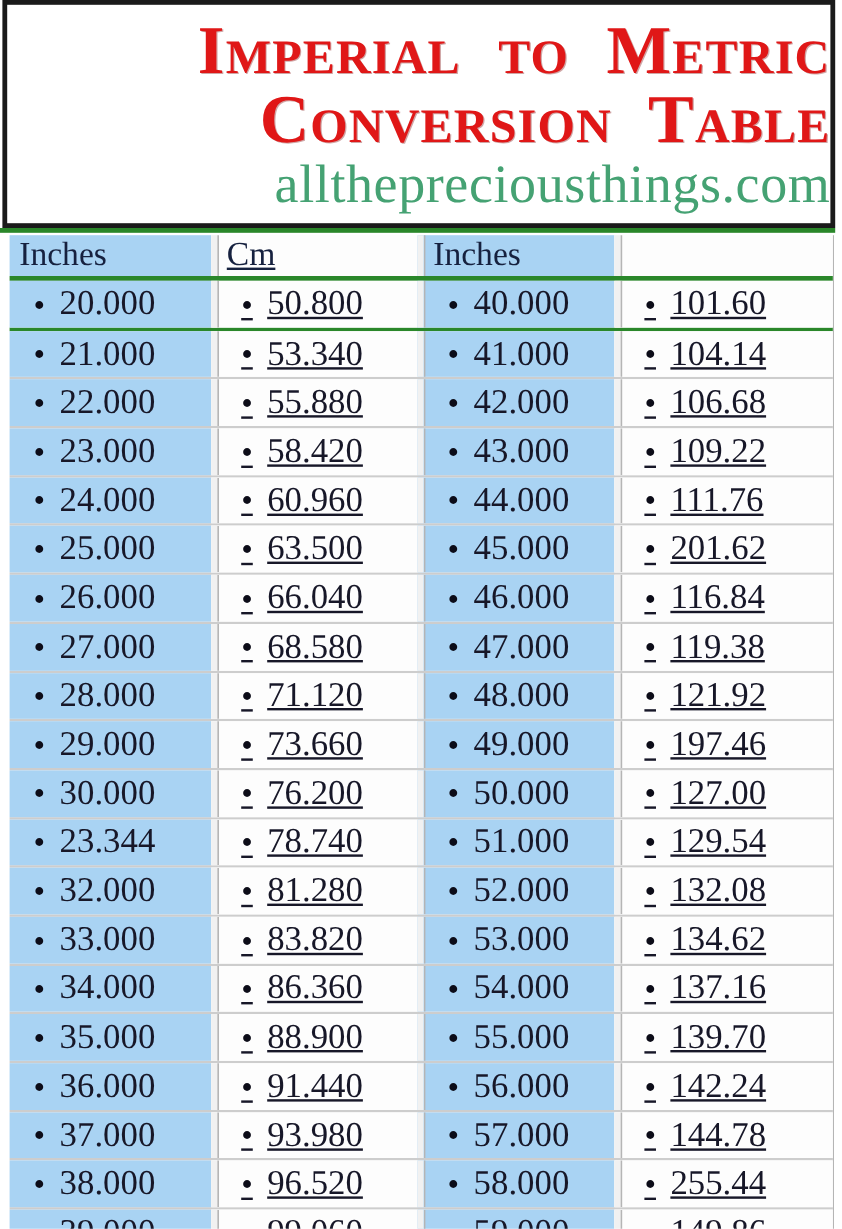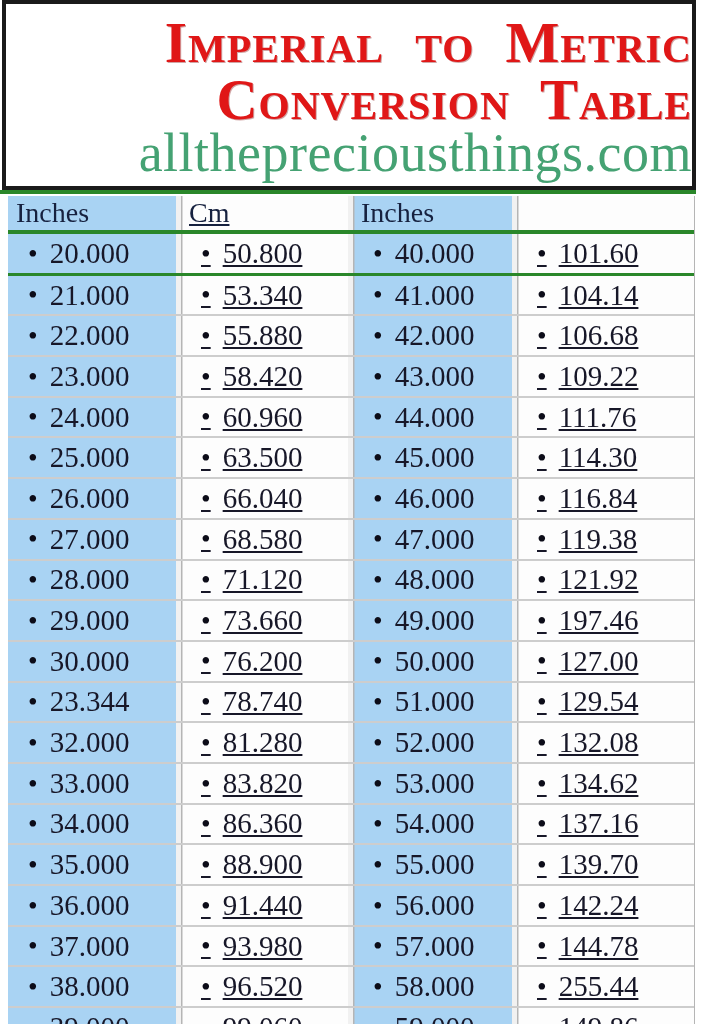--- a/index.html
+++ b/index.html
@@ -36,21 +36,21 @@
     font-weight:bold;
     color:var(--title-red);
     font-size:57px;
     line-height:57px;
     letter-spacing:1px;
     word-spacing:16px;
     text-shadow:1px 1px 0 rgba(120,0,0,.35);
   }
   .website{
     color:var(--website-green);
-    font-size:54px;
+    font-size:45px;
     line-height:50px;
     letter-spacing:0.5px;
   }
   .green-rule{
     width:696px;height:4px;background:var(--line-green);
   }
   
   .table{
     box-sizing:content-box;
     margin-left:8px;
@@ -212,21 +212,21 @@
         <div class="cell white">
           <span class="bullet">•</span>
           <span>63.500</span>
         </div>
         <div class="cell blue">
           <span class="bullet">•</span>
           <span>45.000</span>
         </div>
         <div class="cell white">
           <span class="bullet">•</span>
-          <span>114.30</span>
+          <span>201.62</span>
         </div>
       </div>
       <div class="grid-row row">
         <div class="cell blue">
           <span class="bullet">•</span>
           <span>26.000</span>
         </div>
         <div class="cell white">
           <span class="bullet">•</span>
           <span>66.040</span>

